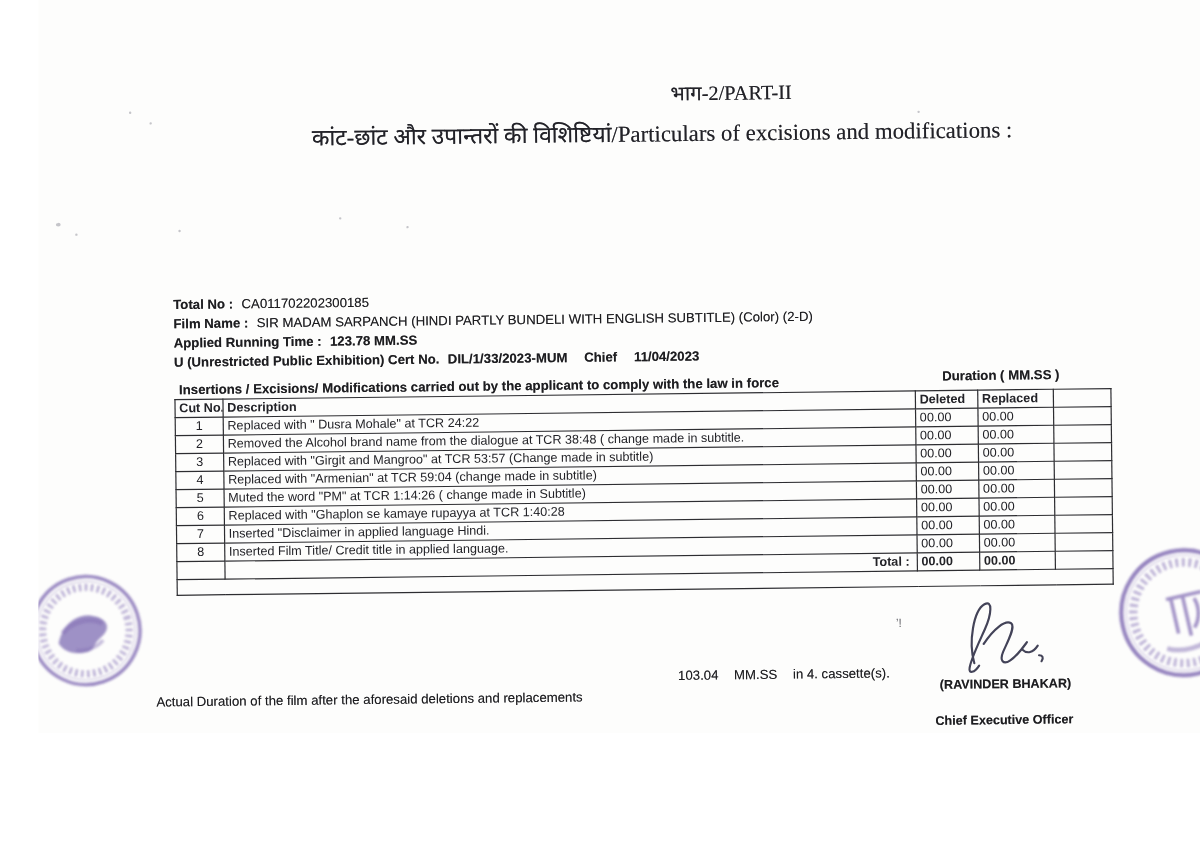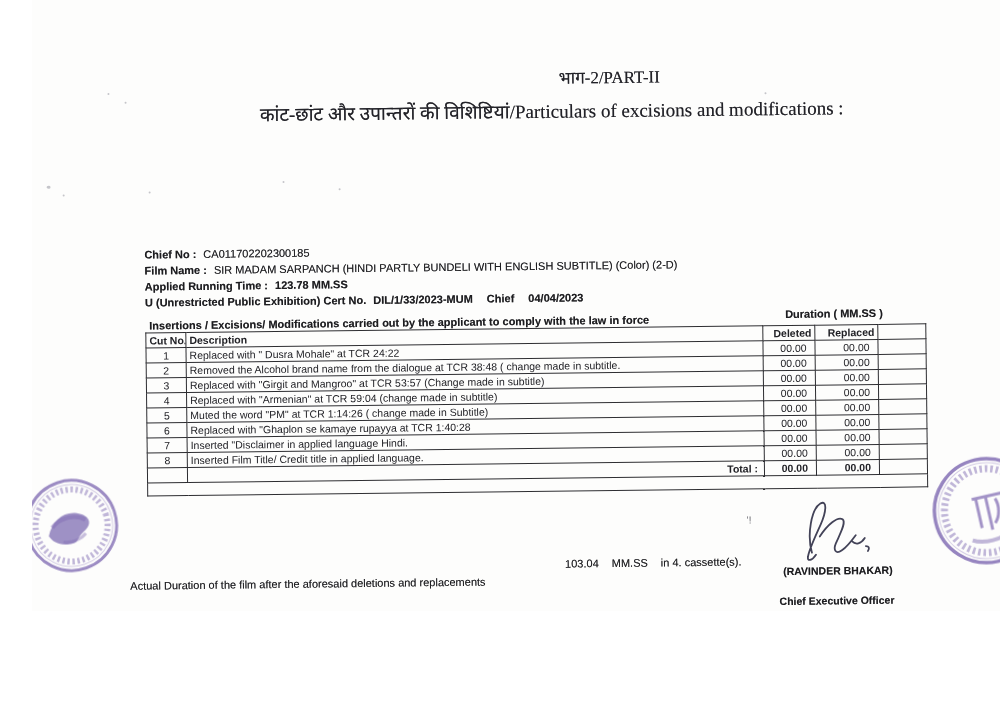--- a/index.html
+++ b/index.html
@@ -36,21 +36,21 @@
   .cuts-table {
     position:absolute; left:113px; top:328px; width:780px;
     border-collapse:collapse; table-layout:fixed; font-size:10.5px; color:#222227;
   }
   .cuts-table th, .cuts-table td {
     border:1.3px solid #2d2d31; padding:0 3px; height:14px;
     overflow:hidden; white-space:nowrap; font-weight:normal; text-align:left; vertical-align:middle;
   }
   .cuts-table th { font-weight:bold; }
   .cuts-table .c-cut   { text-align:center; }
-  .cuts-table .c-num   { text-align:right; padding-right:8px; }
+  .cuts-table .c-num   { text-align:left; padding-right:8px; }
   .cuts-table th.c-num { padding-right:3px; }
   .cuts-table .total-label { text-align:right; font-weight:bold; padding-right:6px; }
   .cuts-table .total-num   { font-weight:bold; }
   .cuts-table .empty-row td { height:12px; }
 
   .actual-duration { position:absolute; left:95px; top:575px; font-size:11px; white-space:nowrap; }
   .duration-line   { position:absolute; left:530px; top:558px; font-size:11px; white-space:nowrap; }
   .duration-line .sp { margin-left:13px; }
 
   .sig-block { position:absolute; left:741px; top:498px; width:150px; }
@@ -81,30 +81,30 @@
 <body>
 
 <div class="page">
   <div class="sheet">
 
     <div class="doc-title1 fuzz">भाग-2/PART-II</div>
     <div class="doc-title2 fuzz">कांट-छांट और उपान्तरों की विशिष्टियां/Particulars of excisions and modifications :</div>
 
     <div class="info fuzz">
       <div class="line">
-        <span class="lbl">Chief No :</span><span class="val">CA011702202300185</span>
+        <span class="lbl">Total No :</span><span class="val">CA011702202300185</span>
       </div>
       <div class="line">
         <span class="lbl">Film Name :</span><span class="val">SIR MADAM SARPANCH (HINDI PARTLY BUNDELI WITH ENGLISH SUBTITLE) (Color) (2-D)</span>
       </div>
       <div class="line">
         <span class="lbl">Applied Running Time :</span><span class="val b">123.78 MM.SS</span>
       </div>
       <div class="line">
-        <span class="lbl">U (Unrestricted Public Exhibition) Cert No.</span><span class="val b">DIL/1/33/2023-MUM</span><span class="b gap-lg">Chief</span><span class="b gap-lg">04/04/2023</span>
+        <span class="lbl">U (Unrestricted Public Exhibition) Cert No.</span><span class="val b">DIL/1/33/2023-MUM</span><span class="b gap-lg">Chief</span><span class="b gap-lg">11/04/2023</span>
       </div>
     </div>
 
     <div class="caption fuzz">Insertions / Excisions/ Modifications carried out by the applicant to comply with the  law in force</div>
     <div class="duration-header fuzz">Duration ( MM.SS )</div>
 
     <table class="cuts-table">
       <colgroup>
         <col style="width:40px">
           <col style="width:577px">

